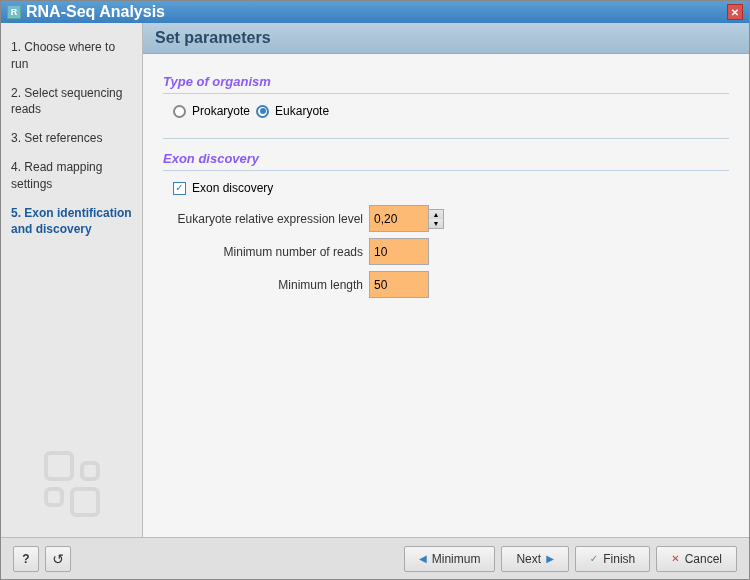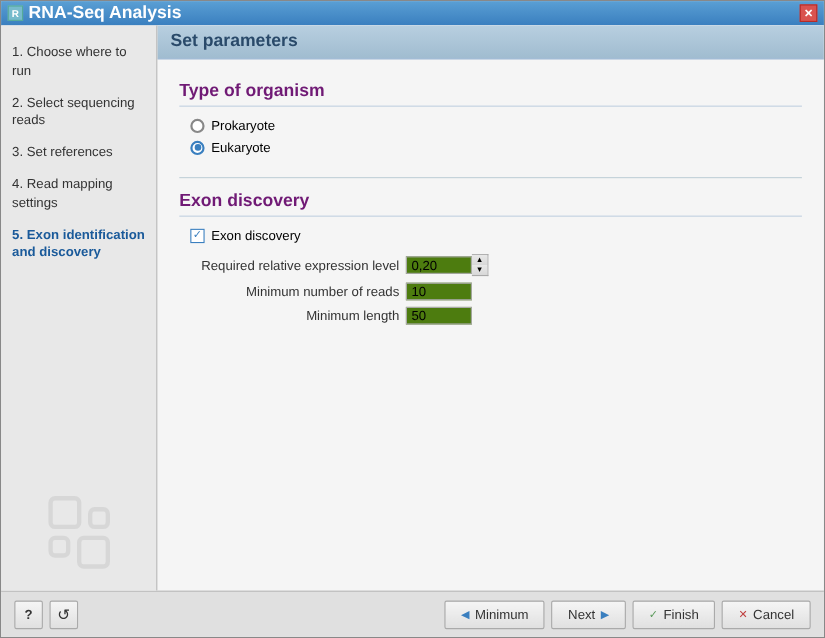--- a/index.html
+++ b/index.html
@@ -120,30 +120,31 @@
     }
     .panel-body {
       flex: 1;
       padding: 20px;
       overflow-y: auto;
     }
     .section {
       margin-bottom: 20px;
     }
     .section-title {
-      font-size: 16px;
-      color: #701a75;
+      font-size: 13px;
+      color: #8b5cf6;
       font-weight: bold;
       margin-bottom: 10px;
       border-bottom: 1px solid #c0d0e0;
       padding-bottom: 4px;
+      font-style: italic;
     }
     .radio-group {
       display: flex;
-      flex-direction: column;
+      flex-direction: row;
       gap: 6px;
       padding-left: 10px;
     }
     .radio-item {
       display: flex;
       align-items: center;
       gap: 6px;
       cursor: pointer;
     }
     .radio-circle {
@@ -198,25 +199,25 @@
       padding-left: 10px;
     }
     .field-label {
       color: #333;
       text-align: right;
       margin-right: 6px;
       min-width: 190px;
     }
     .field-input {
       border: 1px solid #aaa;
-      background: #4d7c0f;
+      background: #fdba74;
       padding: 2px 4px;
       width: 60px;
       font-size: 12px;
-      height: 16px;
+      height: 27px;
     }
     .spinner-wrap {
       display: flex;
       align-items: center;
     }
     .spinner-btns {
       display: flex;
       flex-direction: column;
       border: 1px solid #aaa;
       border-left: none;
@@ -374,21 +375,21 @@
               <div class="checkbox-box checked">
                 <span class="checkbox-check">✓</span>
               </div>
               <span>Exon discovery</span>
             </div>
           </div>
 
           <div style="margin-top:10px;">
 
             <div class="field-row">
-              <span class="field-label">Required relative expression level</span>
+              <span class="field-label">Eukaryote relative expression level</span>
               <div class="spinner-wrap">
                 <input class="field-input" type="text" value="0,20" style="">
                 <div class="spinner-btns">
                   <button class="spinner-btn">▲</button>
                   <button class="spinner-btn">▼</button>
                 </div>
               </div>
             </div>
 
             <div class="field-row">

